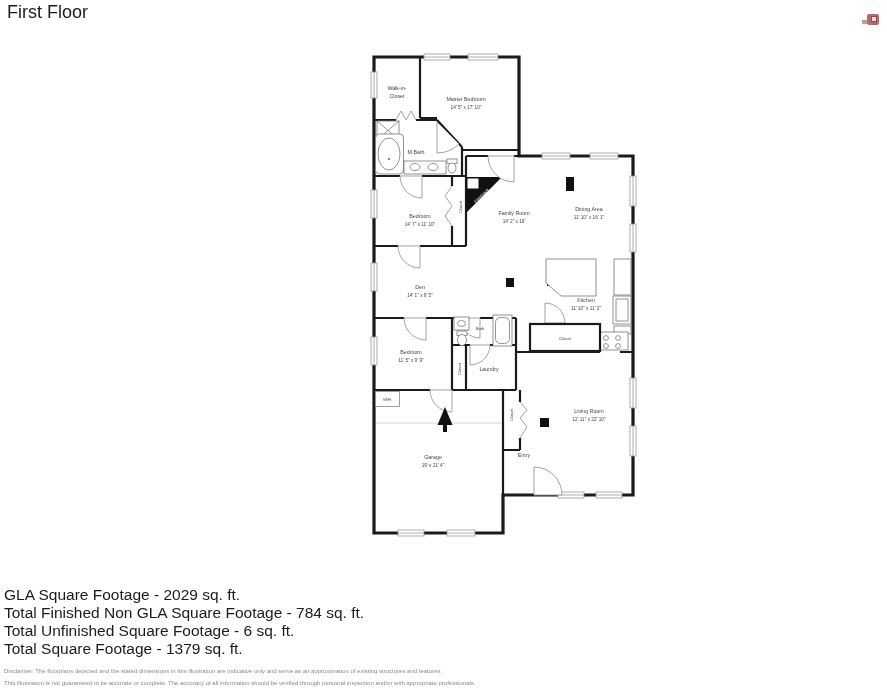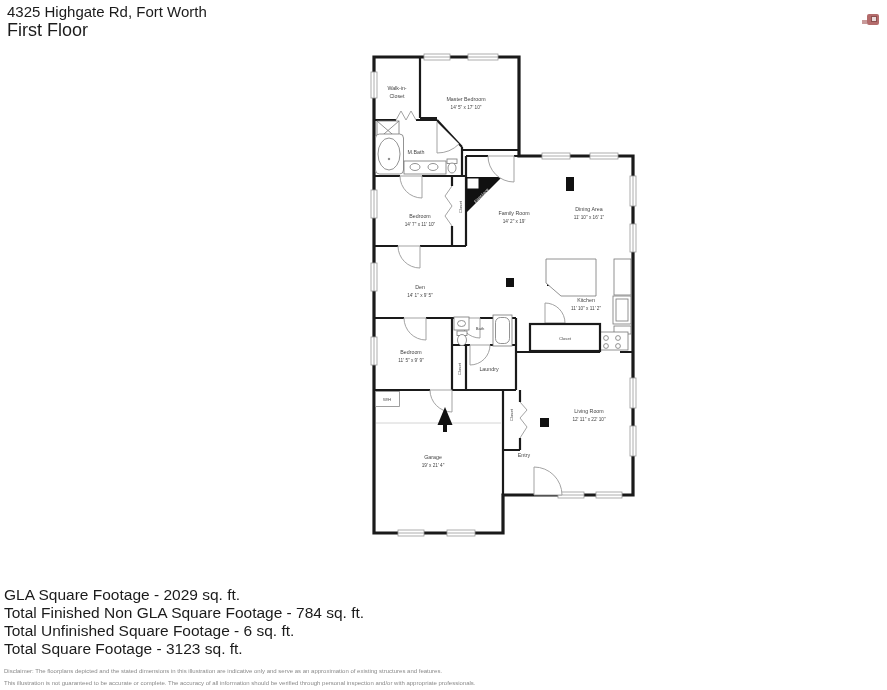--- a/index.html
+++ b/index.html
@@ -24,21 +24,20 @@
   text{font-family:"Liberation Sans", sans-serif;fill:#444;}
   .rname{font-size:5.3px;text-anchor:middle;}
   .rdims{font-size:4.7px;text-anchor:middle;}
   .tiny{font-size:4.2px;text-anchor:middle;}
   .fp{font-size:4.6px;text-anchor:middle;fill:#f0f0f0;}
 </style>
 </head>
 <body>
 
 <div class="header">
-  <div class="address">4325 Highgate Rd, Fort Worth</div>
   <div class="floor">First Floor</div>
 </div>
 
 <div class="brand">
   <span class="cam-foot"></span>
   <span class="cam"></span>
   <span class="cam-inner"></span>
 </div>
 
 <div class="plan-wrap">
@@ -282,19 +281,19 @@
     <text class="rname" x="433" y="459">Garage</text>
     <text class="rdims" x="433" y="467">19' x 21' 4"</text>
   </g>
 </svg>
 </div>
 
 <div class="footer">
   <div class="sumline">GLA Square Footage - 2029 sq. ft.</div>
   <div class="sumline">Total Finished Non GLA Square Footage - 784 sq. ft.</div>
   <div class="sumline">Total Unfinished Square Footage - 6 sq. ft.</div>
-  <div class="sumline">Total Square Footage - 3123 sq. ft.</div>
+  <div class="sumline">Total Square Footage - 1379 sq. ft.</div>
 </div>
 
 <div class="disclaimer">
   <div class="dline">Disclaimer: The floorplans depicted and the stated dimensions in this illustration are indicative only and serve as an approximation of existing structures and features.</div>
   <div class="dline">This illustration is not guaranteed to be accurate or complete. The accuracy of all information should be verified through personal inspection and/or with appropriate professionals.</div>
 </div>
 
 </body></html>

